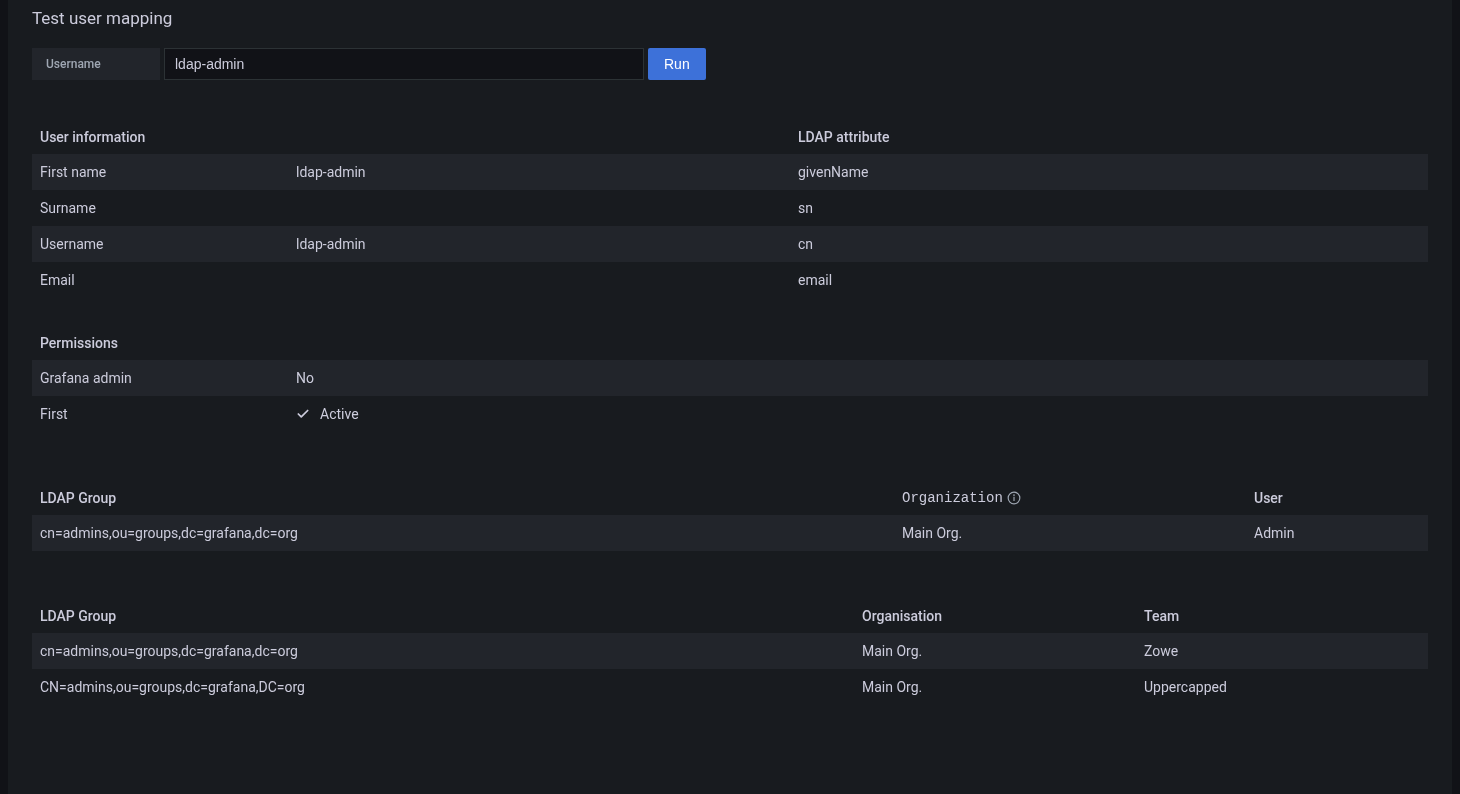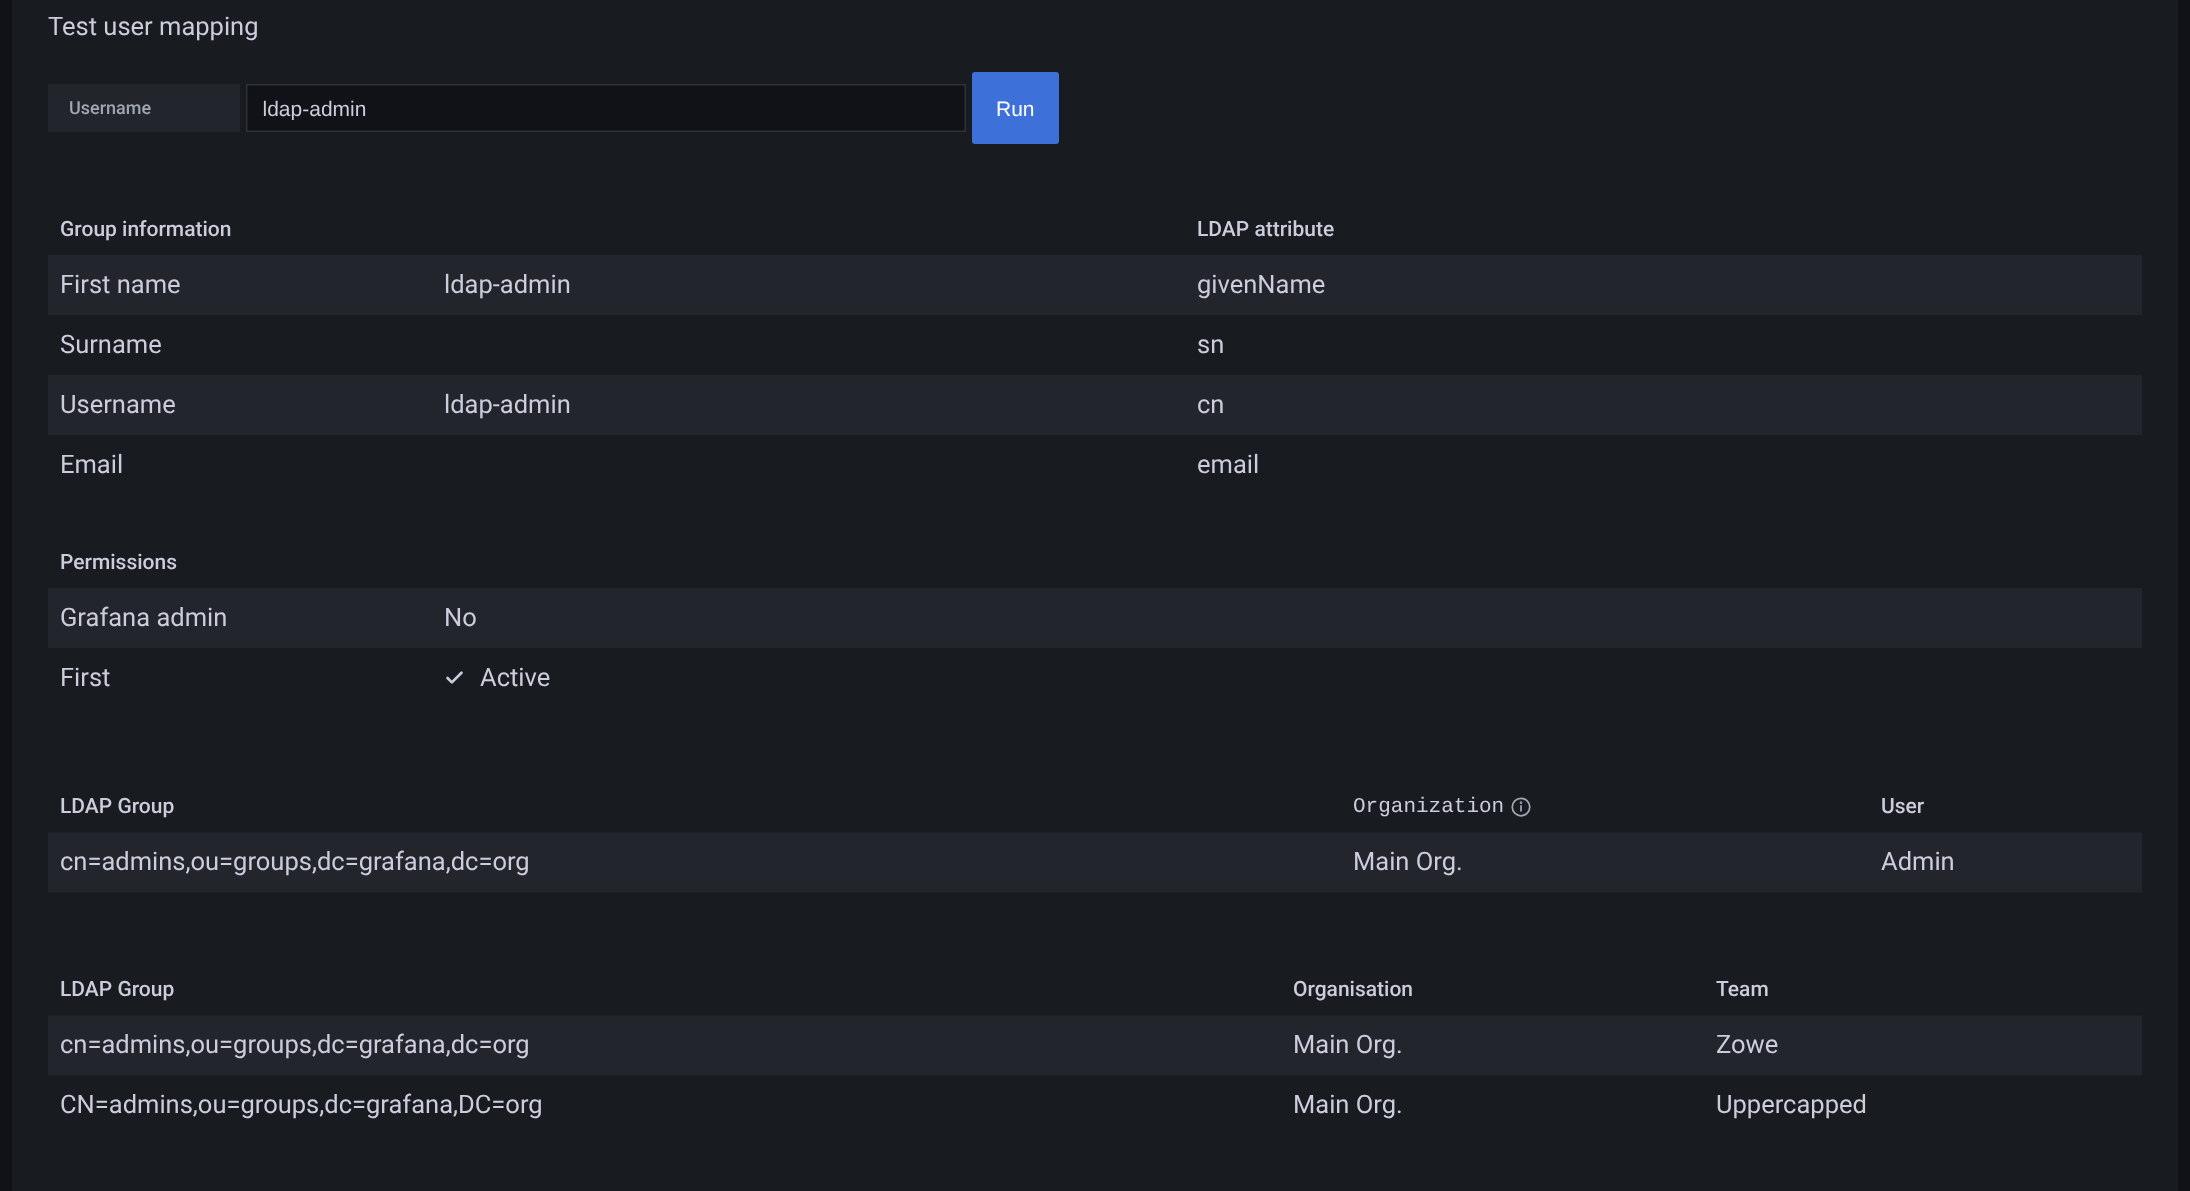--- a/index.html
+++ b/index.html
@@ -53,21 +53,21 @@
       height: 32px;
       width: 480px;
       font-size: 14px;
       outline: none;
     }
     .btn-primary {
       background-color: #3d71d9;
       color: #ffffff;
       border: none;
       padding: 8px 16px;
-      height: 48px;
+      height: 32px;
       font-size: 14px;
       font-weight: 500;
       cursor: pointer;
       border-radius: 2px;
     }
     .section {
       padding: 0 24px;
     }
     .tbl {
       width: 100%;
@@ -78,21 +78,21 @@
     .tbl th {
       text-align: left;
       font-weight: 500;
       color: #ccccdc;
       font-size: 14px;
       padding: 9px 8px;
     }
     .tbl td {
       padding: 10px 8px;
       color: #ccccdc;
-      font-size: 17px;
+      font-size: 14px;
       vertical-align: middle;
     }
     .tbl tbody tr:nth-child(odd) td {
       background-color: #22252b;
     }
     .tbl tbody tr:nth-child(even) td {
       background-color: transparent;
     }
     .col-userinfo-label { width: 256px; }
     .col-userinfo-value { width: 502px; }
@@ -148,21 +148,21 @@
   <div class="section">
 
     <table class="tbl">
       <colgroup>
         <col class="col-userinfo-label">
         <col class="col-userinfo-value">
         <col class="col-ldap-attr">
       </colgroup>
       <thead>
         <tr>
-          <th colspan="2">Group information</th>
+          <th colspan="2">User information</th>
           <th>LDAP attribute</th>
         </tr>
       </thead>
       <tbody id="user-info-body">
           <tr>
             <td>First name</td>
             <td>ldap-admin</td>
             <td>givenName</td>
           </tr>
           <tr>

